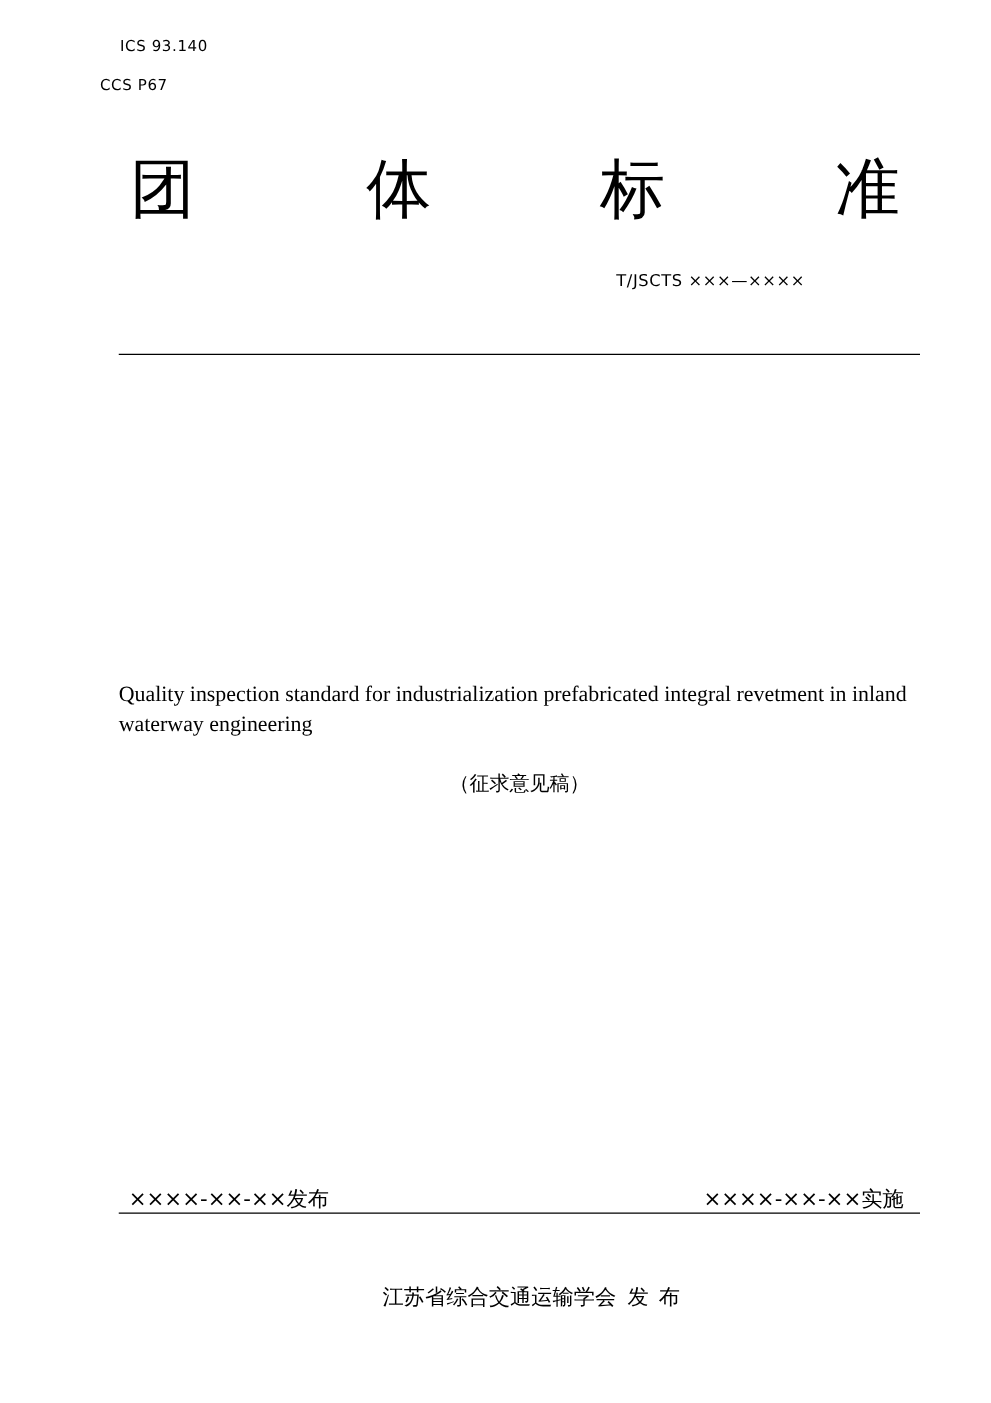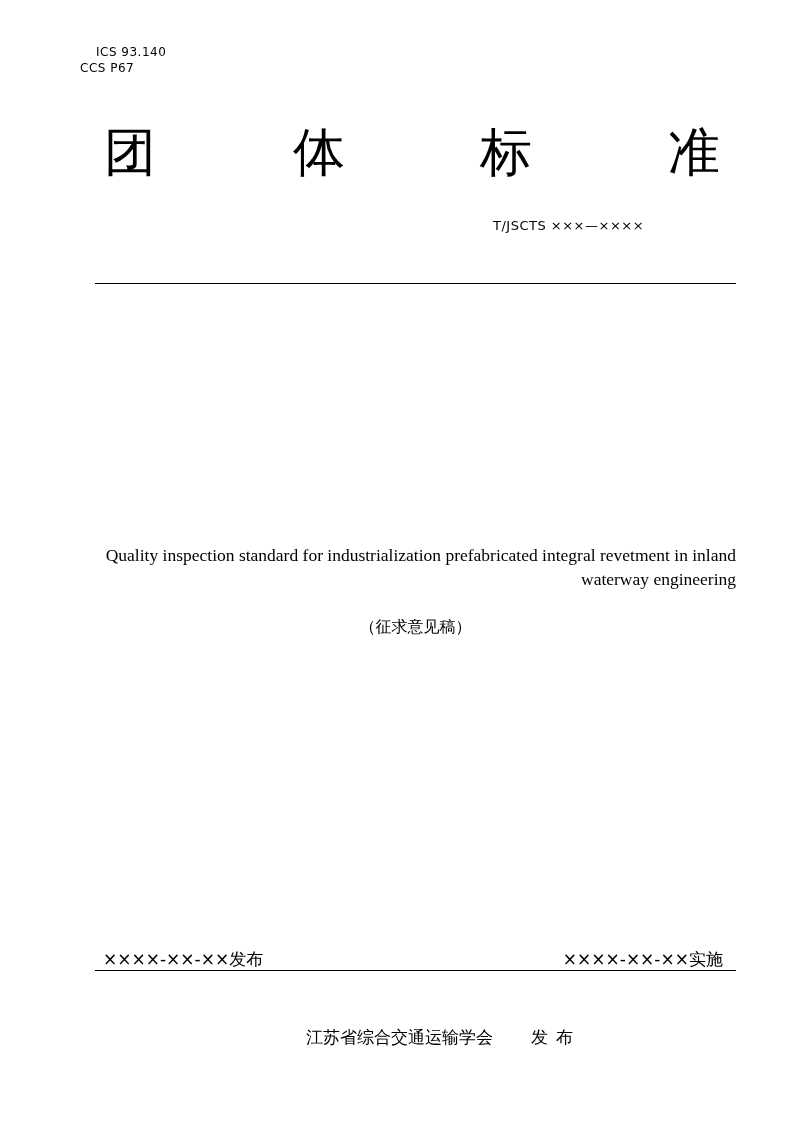--- a/index.html
+++ b/index.html
@@ -1,37 +1,37 @@
 <!DOCTYPE html>
 <html><head>
 <meta charset="utf-8">
 <style>
   html, body { margin: 0; padding: 0; background: #ffffff; }
   body { width: 793px; height: 1122px; position: relative; overflow: hidden; color: #000; font-family: "DejaVu Sans", sans-serif; }
   .abs { position: absolute; }
   .code { font-family: "DejaVu Sans", sans-serif; font-size: 12px; letter-spacing: 0.5px; }
-  #ics { left: 96px; top: 45px; }
+  #ics { left: 96px; top: 30px; }
   #ccs { left: 80px; top: 61px; }
   .big { font-size: 52px; top: 122px; line-height: 60px; font-family: "DejaVu Sans", sans-serif; }
   #c1 { left: 104px; }
   #c2 { left: 293px; }
   #c3 { left: 480px; }
   #c4 { left: 668px; }
   #stdno { left: 493px; top: 218px; font-size: 13px; letter-spacing: 0.5px; }
   .rule { left: 95px; width: 641px; height: 1px; background: #000; }
   #rule1 { top: 283px; }
   #rule2 { top: 970px; }
   #title { left: 95px; width: 641px; top: 432px; text-align: center; font-size: 31px; line-height: 44px; }
-  #entitle { left: 95px; width: 641px; top: 543px; text-align: right; font-family: "Liberation Serif", serif; font-size: 17.5px; line-height: 24px; }
+  #entitle { left: 95px; width: 641px; top: 543px; text-align: left; font-family: "Liberation Serif", serif; font-size: 17.5px; line-height: 24px; }
   #draft { left: 95px; width: 641px; top: 617px; text-align: center; font-size: 16px; }
   .date { top: 948px; font-size: 17px; }
   #pub { left: 95px; margin-left: 8px; }
   #impl { right: 70px; }
   #org { left: 261px; top: 1026px; font-size: 17px; margin-left: 45px; }
-  #issue { left: 531px; top: 1026px; font-size: 17px; letter-spacing: 8px; }
+  #issue { left: 502px; top: 1026px; font-size: 17px; letter-spacing: 8px; }
 </style>
 </head>
 <body>
 
 <div class="abs code" id="ics">ICS  93.140</div>
 <div class="abs code" id="ccs">CCS  P67</div>
 
 <div class="abs big" id="c1">团</div>
 <div class="abs big" id="c2">体</div>
 <div class="abs big" id="c3">标</div>

